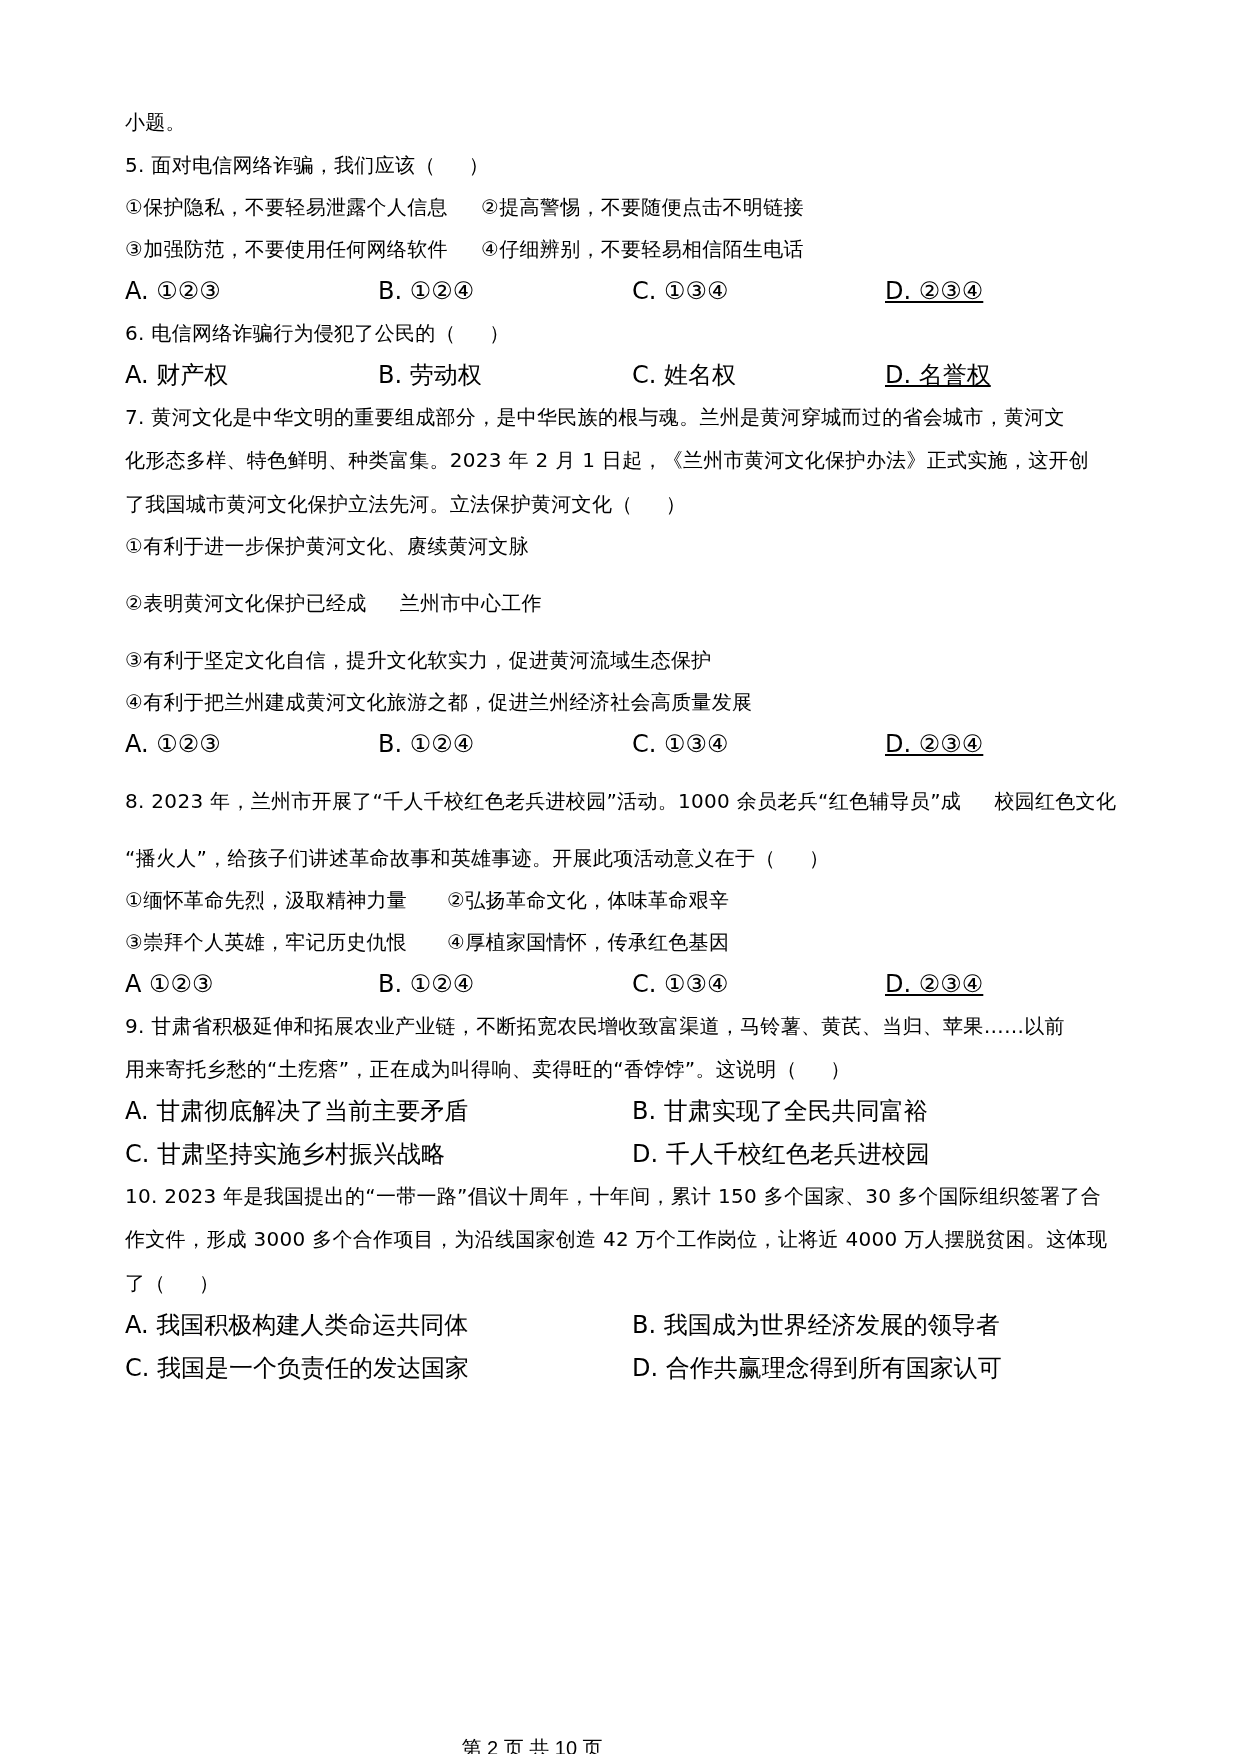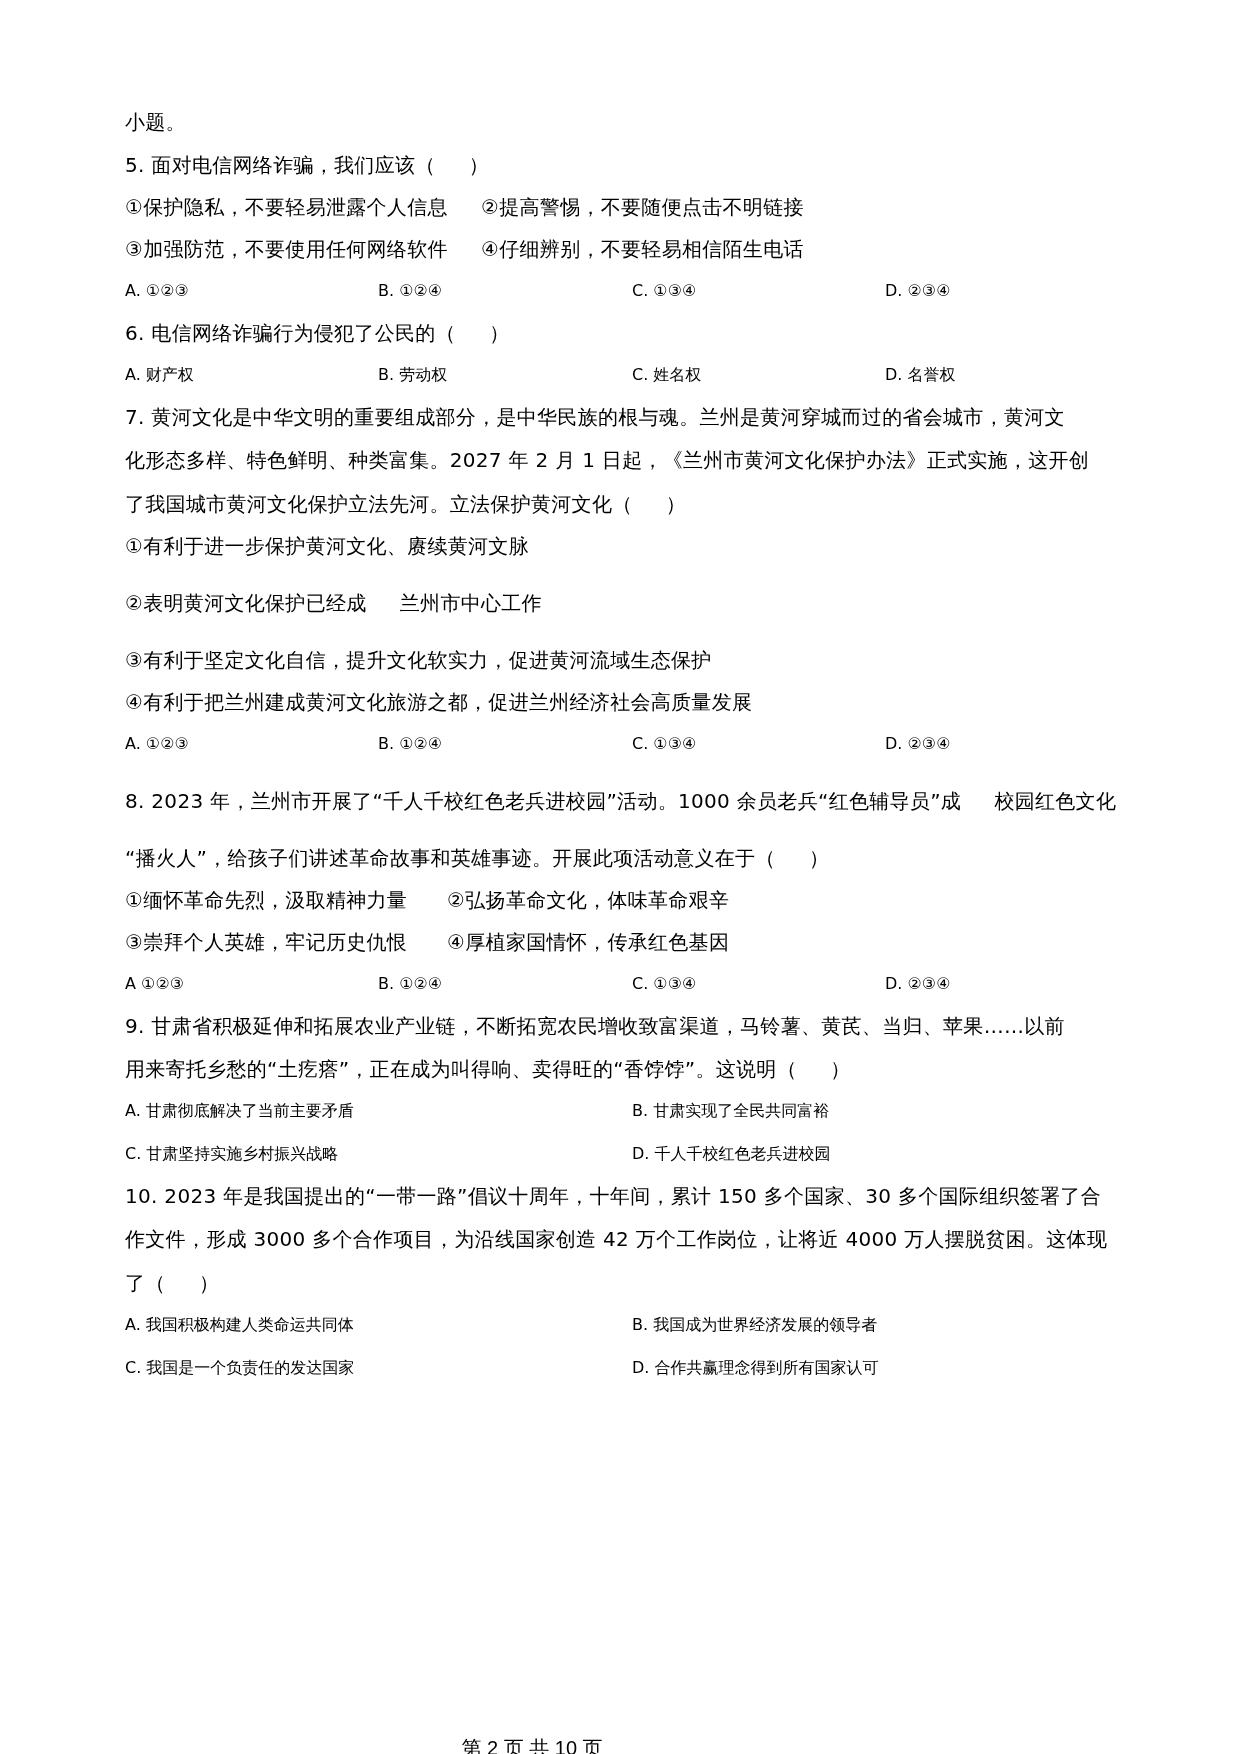--- a/index.html
+++ b/index.html
@@ -27,29 +27,29 @@
       left: 113px;
       font-size: 20px;
       line-height: 28px;
       white-space: pre;
       letter-spacing: 0.3px;
     }
     .opts {
       position: absolute;
       left: 113px;
       width: 1020px;
-      font-size: 16px;
+      font-size: 24px;
       line-height: 28px;
       white-space: pre;
     }
     .opts span { position: absolute; top: 0; }
     .o4 span:nth-child(1) { left: 0; }
     .o4 span:nth-child(2) { left: 253px; }
     .o4 span:nth-child(3) { left: 507px; }
-    .o4 span:nth-child(4) { left: 760px; }
+    .o4 span:nth-child(4) { left: 760px; text-decoration: underline; }
     .o2 span:nth-child(1) { left: 0; }
     .o2 span:nth-child(2) { left: 507px; text-align: right; }
     .footer {
       position: absolute;
       left: 0;
       width: 1040px;
       top: 1718px;
       text-align: center;
       font-size: 20px;
       line-height: 28px;
@@ -75,21 +75,21 @@
 
   <div class="line" style="top:303px">6. 电信网络诈骗行为侵犯了公民的（     ）</div>
   <div class="opts o4" style="top:345px">
     <span>A. 财产权</span>
     <span>B. 劳动权</span>
     <span>C. 姓名权</span>
     <span>D. 名誉权</span>
   </div>
 
   <div class="line" style="top:387px">7. 黄河文化是中华文明的重要组成部分，是中华民族的根与魂。兰州是黄河穿城而过的省会城市，黄河文</div>
-  <div class="line" style="top:430px">化形态多样、特色鲜明、种类富集。2027 年 2 月 1 日起，《兰州市黄河文化保护办法》正式实施，这开创</div>
+  <div class="line" style="top:430px">化形态多样、特色鲜明、种类富集。2023 年 2 月 1 日起，《兰州市黄河文化保护办法》正式实施，这开创</div>
   <div class="line" style="top:474px">了我国城市黄河文化保护立法先河。立法保护黄河文化（     ）</div>
   <div class="line" style="top:516px">①有利于进一步保护黄河文化、赓续黄河文脉</div>
   <div class="line" style="top:573px">②表明黄河文化保护已经成     兰州市中心工作</div>
   <div class="line" style="top:630px">③有利于坚定文化自信，提升文化软实力，促进黄河流域生态保护</div>
   <div class="line" style="top:672px">④有利于把兰州建成黄河文化旅游之都，促进兰州经济社会高质量发展</div>
   <div class="opts o4" style="top:714px">
     <span>A. ①②③</span>
     <span>B. ①②④</span>
     <span>C. ①③④</span>
     <span>D. ②③④</span>

